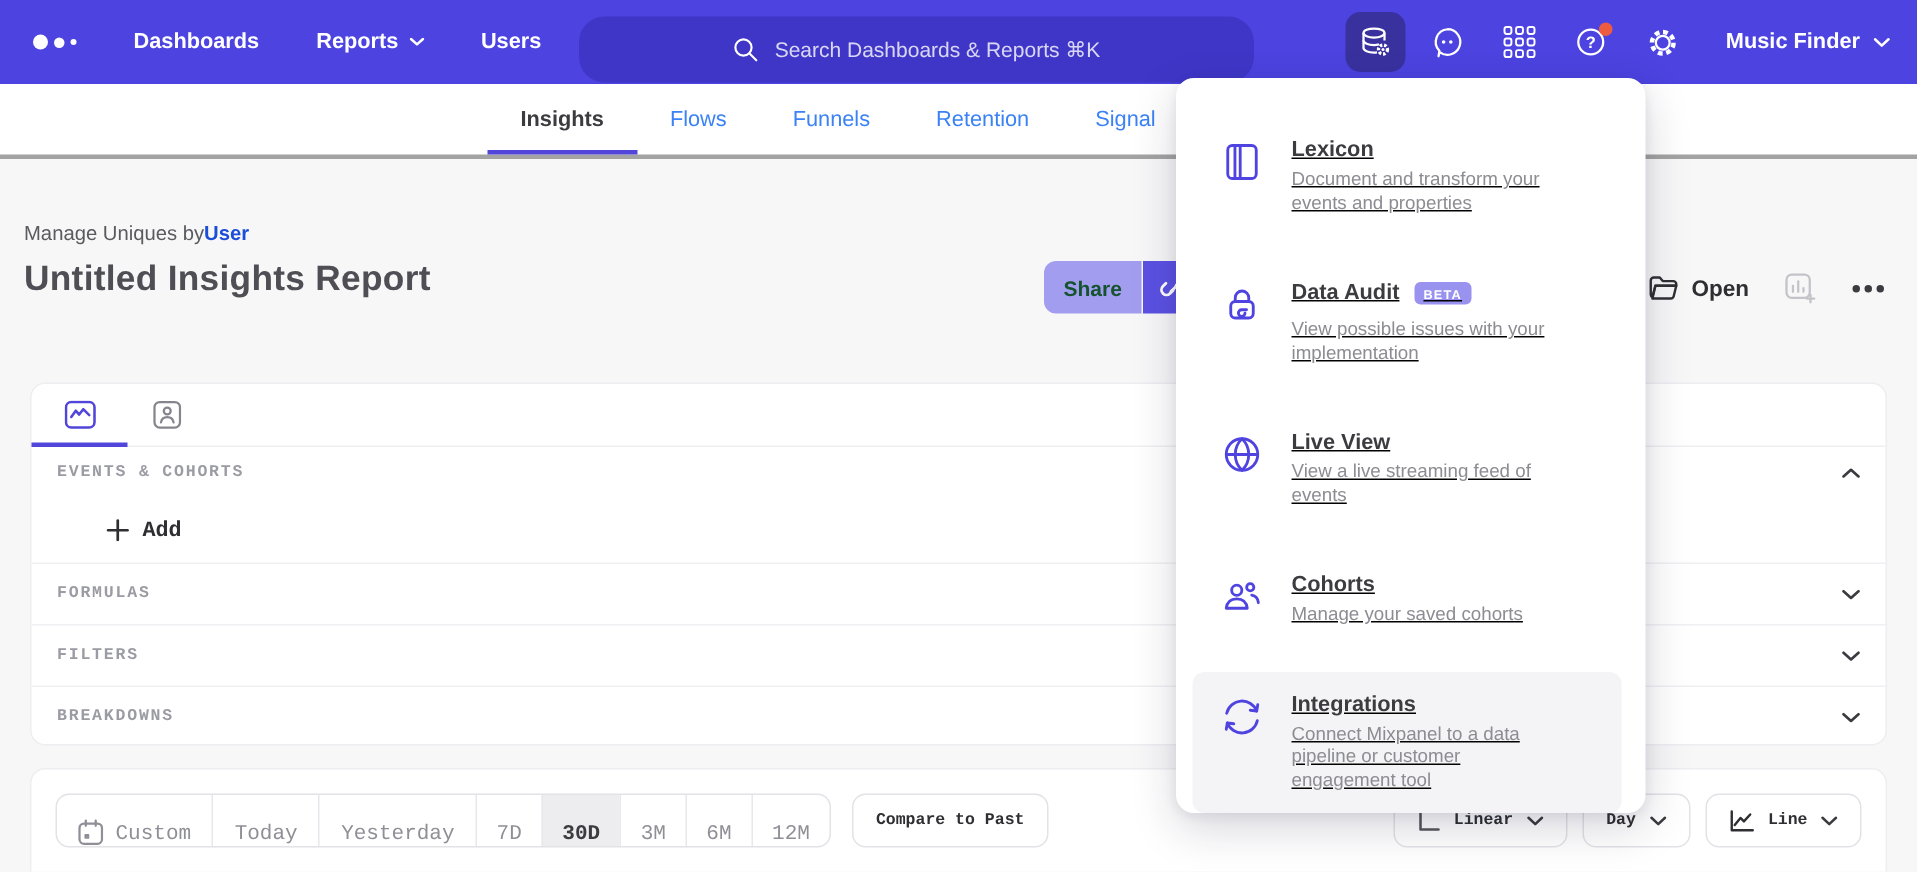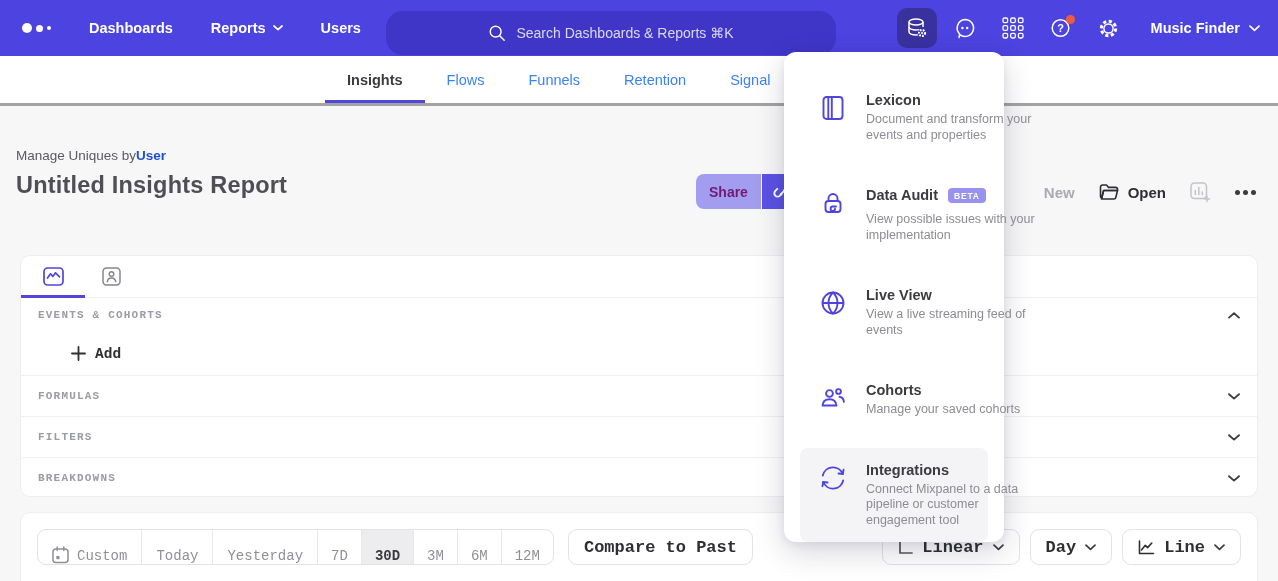--- a/index.html
+++ b/index.html
@@ -33,21 +33,21 @@
   .tab.active { color:#3b3b40; font-weight:600; }
   .tab.active::after { content:""; position:absolute; left:0; right:0; bottom:0; height:3px; background:var(--underline,#5146D9); }
 
   
   .report-head { position:absolute; left:16px; top:148px; }
   .subtitle { font-size:13.5px; color:#5a5a60; }
   .subtitle b { color:#1d4ed8; font-weight:700; }
   .report-title { font-size:23.5px; font-weight:600; color:#4e4e54; margin-top:9px; letter-spacing:0.2px; }
 
   .share-group { position:absolute; left:696px; top:174px; display:flex; }
-  .share-btn { height:35px; padding:0 13px; background:var(--share-bg,#A39DEF); color:#701a75; font-size:14px; font-weight:600;
+  .share-btn { height:35px; padding:0 13px; background:var(--share-bg,#A39DEF); color:#14532d; font-size:14px; font-weight:600;
                border:none; border-radius:8px 0 0 8px; display:flex; align-items:center; cursor:pointer; font-family:inherit; }
   .link-btn { height:35px; width:43px; background:var(--link-bg,#5B51E3); border:none; border-radius:0 8px 8px 0;
               display:flex; align-items:center; justify-content:center; cursor:pointer; margin-left:1px; }
 
   .head-actions { position:absolute; right:22px; top:176px; display:flex; align-items:center; gap:24px; height:32px; }
   .txt-btn { font-size:15px; font-weight:600; color:#2f2f33; display:flex; align-items:center; gap:9px; cursor:pointer; }
   .txt-btn.dim { color:#aaaab1; }
   .more-dots { display:flex; gap:3px; cursor:pointer; }
   .more-dots i { width:5px; height:5px; border-radius:50%; background:#3b3b40; }
 
@@ -68,27 +68,27 @@
 
   
   .toolbar-card { top:512px; height:80px; border-radius:10px 10px 0 0; }
   .toolbar { display:flex; align-items:center; padding:16px 16px 0 16px; }
   .segmented { display:flex; align-items:stretch; height:36px; border:1px solid #e2e2e7; border-radius:9px; overflow:hidden; background:#fff; }
   .seg { display:flex; align-items:flex-end; gap:8px; padding:0 14px; font-size:14px; color:#8f8f97; border-left:1px solid #e8e8ec; cursor:pointer; white-space:nowrap; }
   .seg:first-child { border-left:none; }
   .seg.short { padding:0 13px; }
   .seg.selected { background:#ededf0; color:#3b3b40; font-weight:700; }
   .btn { display:flex; align-items:center; gap:9px; height:36px; padding:0 15px; border:1px solid #e2e2e7; border-radius:9px;
-         background:#fff; font-size:17px; font-weight:600; color:#2f2f33; cursor:pointer; font-family:inherit; white-space:nowrap; }
+         background:#fff; font-size:11px; font-weight:600; color:#2f2f33; cursor:pointer; font-family:inherit; white-space:nowrap; }
   .compare { margin-left:14px; }
   .toolbar-right { margin-left:auto; display:flex; gap:10px; }
 
   
-  .panel { position:absolute; left:784px; top:52px; width:220px; height:490px; background:#fff; border-radius:12px;
-           box-shadow:0 10px 30px rgba(30,30,60,0.18), 0 2px 8px rgba(30,30,60,0.08); z-index:50; padding:26px 16px 0 16px; }
+  .panel { position:absolute; left:784px; top:52px; width:313px; height:490px; background:#fff; border-radius:12px;
+           box-shadow:0 10px 30px rgba(30,30,60,0.18), 0 2px 8px rgba(30,30,60,0.08); z-index:50; padding:26px 16px 0 11px;text-decoration:underline; }
   .menu-item { display:flex; gap:17px; padding:14px 8px 14px 19px; border-radius:8px; margin-bottom:16px; cursor:pointer; }
   .menu-item.highlighted { background:#f4f4f6; }
   .menu-icon { flex-shrink:0; width:30px; padding-top:2px; }
   .menu-title-row { display:flex; align-items:center; gap:10px; }
   .menu-title { font-size:14.5px; font-weight:700; color:#3b3b40; }
   .badge { background:var(--beta-badge-bg,#9A92EF); color:#fff; font-size:8.5px; font-weight:700; letter-spacing:0.8px;
            padding:3px 6px 2px 6px; border-radius:4px; }
   .menu-desc { font-size:12.5px; color:#8c8c93; line-height:15.5px; margin-top:4px; width:180px; }
   .menu-desc.gap { margin-top:9px; }
 </style>

